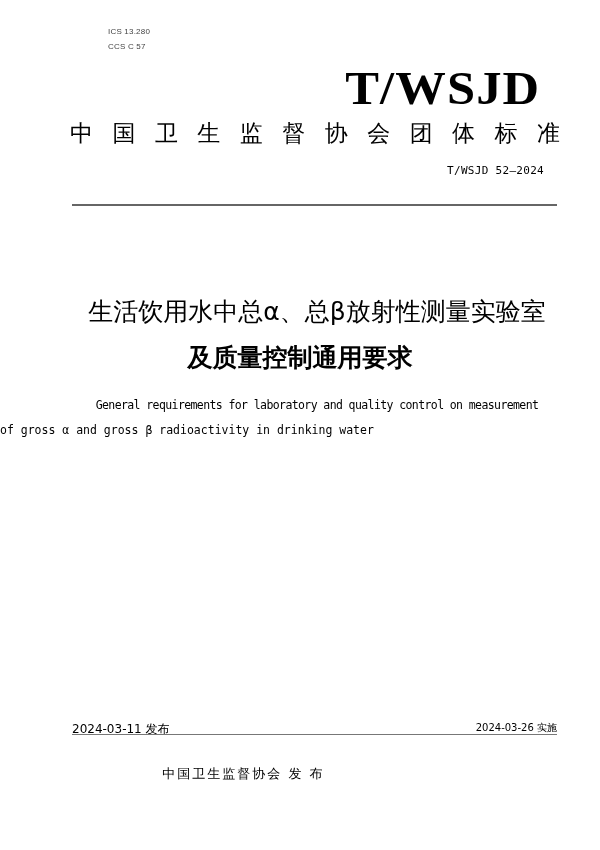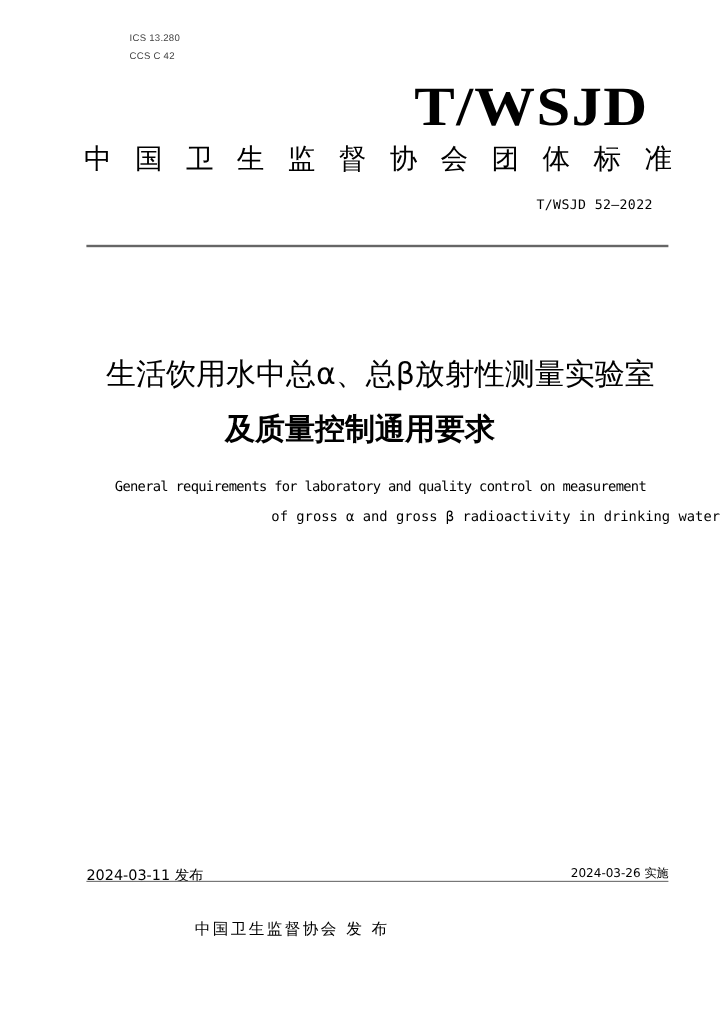--- a/index.html
+++ b/index.html
@@ -8,50 +8,50 @@
     .cls { left:70px; font-size:8px; color:#444; font-family:"Liberation Sans", sans-serif; letter-spacing:0.2px;padding-left:38px; }
     #ics { top:27px; }
     #ccs { top:42px; }
     #brand { right:60px; top:66px; font-family:"Liberation Serif", serif; font-weight:bold; font-size:46px; line-height:46px; letter-spacing:1px; transform:scaleX(1.1); transform-origin:right center; }
     #assoc { left:70px; width:490px; top:119px; font-size:23px; line-height:28px; display:flex; justify-content:space-between; }
     #stdno { right:56px; top:164px; font-size:11px; font-family:"DejaVu Sans Mono", monospace; letter-spacing:0.3px; }
     #rule1 { left:72px; width:485px; top:204px; height:2px; background:#666; }
     #title1 { left:0; width:634px; top:296px; text-align:center; font-size:25px; line-height:32px; }
     #title2 { left:0; width:600px; top:342px; text-align:center; font-size:25px; line-height:32px;font-weight:bold; }
     #en1 { left:0; width:634px; top:398px; text-align:center; font-size:11.5px; font-family:"DejaVu Sans Mono", monospace; letter-spacing:-0.6px; }
-    #en2 { left:0; width:600px; top:423px; text-align:right; font-size:11.5px; font-family:"DejaVu Sans Mono", monospace; }
+    #en2 { left:0; width:600px; top:423px; text-align:left; font-size:11.5px; font-family:"DejaVu Sans Mono", monospace; }
     #issue { left:72px; top:721px; font-size:12px; }
     #impl { right:43px; top:721px; font-size:10px; }
     #rule2 { left:72px; width:485px; top:734px; height:1px; background:#777; }
     #publisher { left:0; width:487px; top:765px; text-align:center; font-size:13px; letter-spacing:2px; }
   </style>
 </head>
 <body>
 
 <div class="abs cls" id="ics">ICS 13.280</div>
-<div class="abs cls" id="ccs">CCS C 42</div>
+<div class="abs cls" id="ccs">CCS C 57</div>
 
 <div class="abs" id="brand">T/WSJD</div>
 
 <div class="abs" id="assoc">
   <span>中</span>
   <span>国</span>
   <span>卫</span>
   <span>生</span>
   <span>监</span>
   <span>督</span>
   <span>协</span>
   <span>会</span>
   <span>团</span>
   <span>体</span>
   <span>标</span>
   <span>准</span>
 </div>
 
-<div class="abs" id="stdno">T/WSJD 52—2022</div>
+<div class="abs" id="stdno">T/WSJD 52—2024</div>
 <div class="abs" id="rule1"></div>
 
 <div class="abs" id="title1">生活饮用水中总α、总β放射性测量实验室</div>
 <div class="abs" id="title2">及质量控制通用要求</div>
 <div class="abs" id="en1">General requirements for laboratory and quality control on measurement</div>
 <div class="abs" id="en2">of gross α and gross β radioactivity in drinking water</div>
 
 <div class="abs" id="issue">2024-03-11 发布</div>
 <div class="abs" id="impl">2024-03-26 实施</div>
 <div class="abs" id="rule2"></div>

